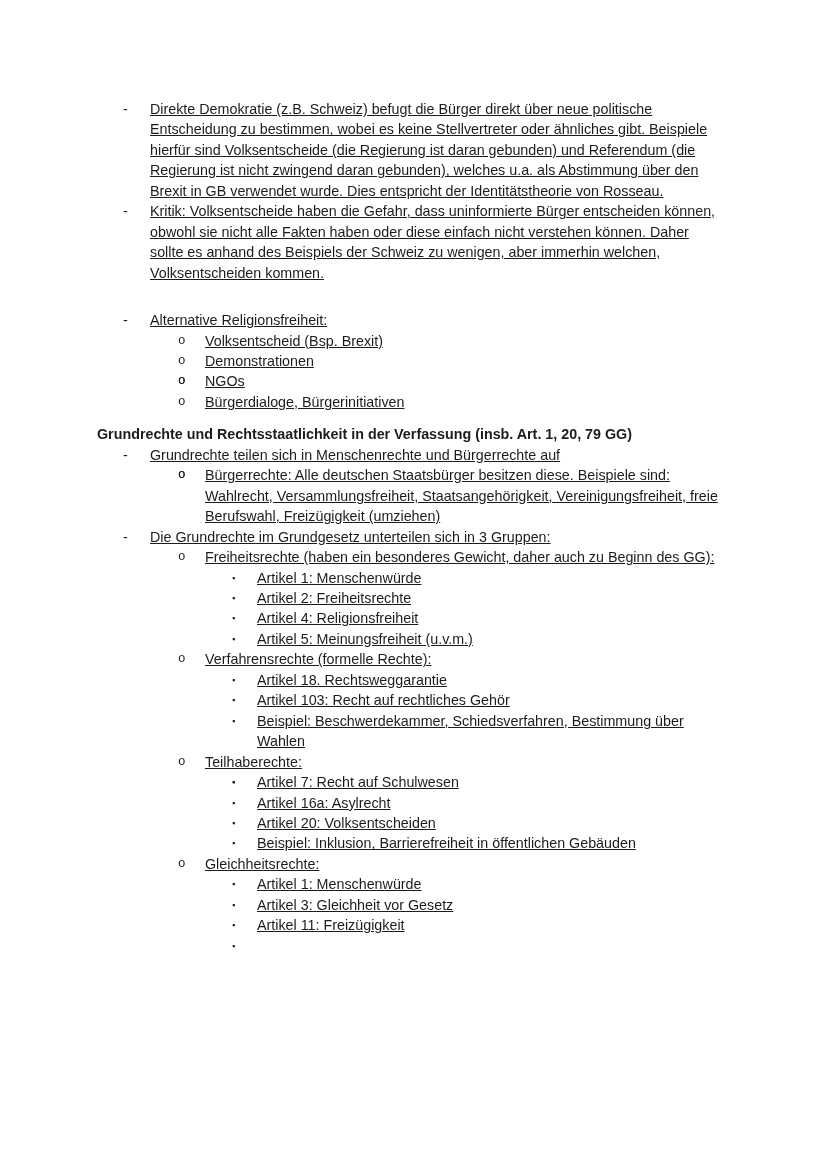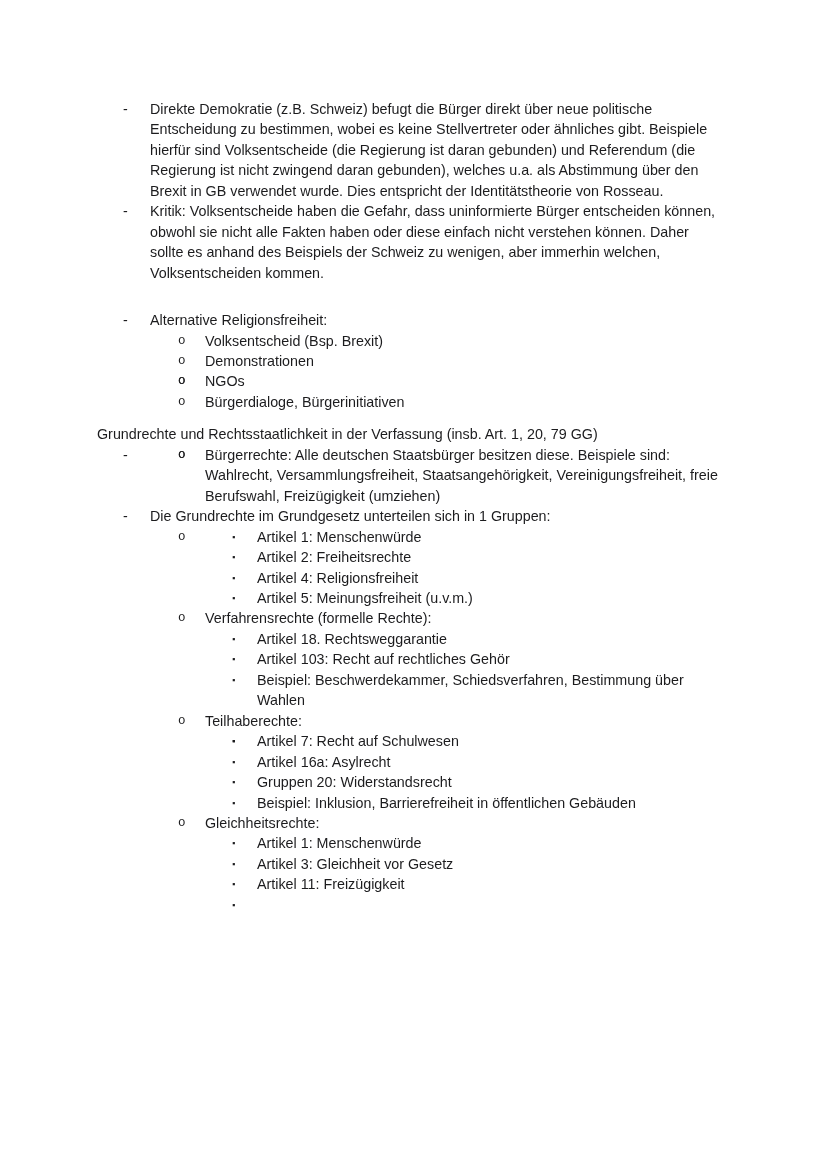--- a/index.html
+++ b/index.html
@@ -17,33 +17,33 @@
     box-sizing: border-box;
     margin-left: 97px;
     padding-top: 99px;
     width: 695px;
     font-family: "Liberation Sans", "DejaVu Sans", sans-serif;
     font-size: 14.3px;
     line-height: 20.45px;
     color: #1c1c1e;
   }
   .li { position: relative; }
-  .li .t { white-space: pre-wrap; }
+  .li .t { white-space: pre-wrap; text-decoration: underline; }
   .li.l1 { padding-left: 53px; }
   .li.l2 { padding-left: 108px; }
   .li.l3 { padding-left: 160px; }
   .li .b { position: absolute; top: 0; }
   .l1 .b { left: 26px; }
   .l2 .b {
     left: 81px;
     font-family: "Liberation Mono", "DejaVu Sans Mono", monospace;
     font-size: 12.5px;
   }
   .l3 .b { left: 135px; font-size: 9px; }
-  .heading { font-weight: 400; }
+  .heading { font-weight: 700; }
   .gap.large { height: 27px; }
   .gap.small { height: 12px; }
 </style>
 </head>
 <body>
 
 <div class="doc" id="doc">
     <div class="li l1"><span class="b">-</span><span class="t">Direkte Demokratie (z.B. Schweiz) befugt die Bürger direkt über neue politische
 Entscheidung zu bestimmen, wobei es keine Stellvertreter oder ähnliches gibt. Beispiele
 hierfür sind Volksentscheide (die Regierung ist daran gebunden) und Referendum (die
@@ -55,40 +55,40 @@
 Volksentscheiden kommen.</span></div>
     <div class="gap large"></div>
     <div class="li l1"><span class="b">-</span><span class="t">Alternative Religionsfreiheit:</span></div>
     <div class="li l2"><span class="b">o</span><span class="t">Volksentscheid (Bsp. Brexit)</span></div>
     <div class="li l2"><span class="b">o</span><span class="t">Demonstrationen</span></div>
     <div class="li l2"><span class="b">o</span></div>
     <div class="li l2"><span class="b">o</span><span class="t">NGOs</span></div>
     <div class="li l2"><span class="b">o</span><span class="t">Bürgerdialoge, Bürgerinitiativen</span></div>
     <div class="gap small"></div>
     <div class="heading">Grundrechte und Rechtsstaatlichkeit in der Verfassung (insb. Art. 1, 20, 79 GG)</div>
-    <div class="li l1"><span class="b">-</span></div>
+    <div class="li l1"><span class="b">-</span><span class="t">Grundrechte teilen sich in Menschenrechte und Bürgerrechte auf</span></div>
     <div class="li l2"><span class="b">o</span></div>
     <div class="li l2"><span class="b">o</span><span class="t">Bürgerrechte: Alle deutschen Staatsbürger besitzen diese. Beispiele sind:
 Wahlrecht, Versammlungsfreiheit, Staatsangehörigkeit, Vereinigungsfreiheit, freie
 Berufswahl, Freizügigkeit (umziehen)</span></div>
-    <div class="li l1"><span class="b">-</span><span class="t">Die Grundrechte im Grundgesetz unterteilen sich in 1 Gruppen:</span></div>
-    <div class="li l2"><span class="b">o</span></div>
+    <div class="li l1"><span class="b">-</span><span class="t">Die Grundrechte im Grundgesetz unterteilen sich in 3 Gruppen:</span></div>
+    <div class="li l2"><span class="b">o</span><span class="t">Freiheitsrechte (haben ein besonderes Gewicht, daher auch zu Beginn des GG):</span></div>
     <div class="li l3"><span class="b">▪</span><span class="t">Artikel 1: Menschenwürde</span></div>
     <div class="li l3"><span class="b">▪</span><span class="t">Artikel 2: Freiheitsrechte</span></div>
     <div class="li l3"><span class="b">▪</span><span class="t">Artikel 4: Religionsfreiheit</span></div>
     <div class="li l3"><span class="b">▪</span><span class="t">Artikel 5: Meinungsfreiheit (u.v.m.)</span></div>
     <div class="li l2"><span class="b">o</span><span class="t">Verfahrensrechte (formelle Rechte):</span></div>
     <div class="li l3"><span class="b">▪</span><span class="t">Artikel 18. Rechtsweggarantie</span></div>
     <div class="li l3"><span class="b">▪</span><span class="t">Artikel 103: Recht auf rechtliches Gehör</span></div>
     <div class="li l3"><span class="b">▪</span><span class="t">Beispiel: Beschwerdekammer, Schiedsverfahren, Bestimmung über
 Wahlen</span></div>
     <div class="li l2"><span class="b">o</span><span class="t">Teilhaberechte:</span></div>
     <div class="li l3"><span class="b">▪</span></div>
     <div class="li l3"><span class="b">▪</span><span class="t">Artikel 7: Recht auf Schulwesen</span></div>
     <div class="li l3"><span class="b">▪</span><span class="t">Artikel 16a: Asylrecht</span></div>
-    <div class="li l3"><span class="b">▪</span><span class="t">Gruppen 20: Widerstandsrecht</span></div>
+    <div class="li l3"><span class="b">▪</span><span class="t">Artikel 20: Volksentscheiden</span></div>
     <div class="li l3"><span class="b">▪</span><span class="t">Beispiel: Inklusion, Barrierefreiheit in öffentlichen Gebäuden</span></div>
     <div class="li l2"><span class="b">o</span><span class="t">Gleichheitsrechte:</span></div>
     <div class="li l3"><span class="b">▪</span><span class="t">Artikel 1: Menschenwürde</span></div>
     <div class="li l3"><span class="b">▪</span><span class="t">Artikel 3: Gleichheit vor Gesetz</span></div>
     <div class="li l3"><span class="b">▪</span><span class="t">Artikel 11: Freizügigkeit</span></div>
     <div class="li l3"><span class="b">▪</span></div>
   </div>
 
 </body></html>

